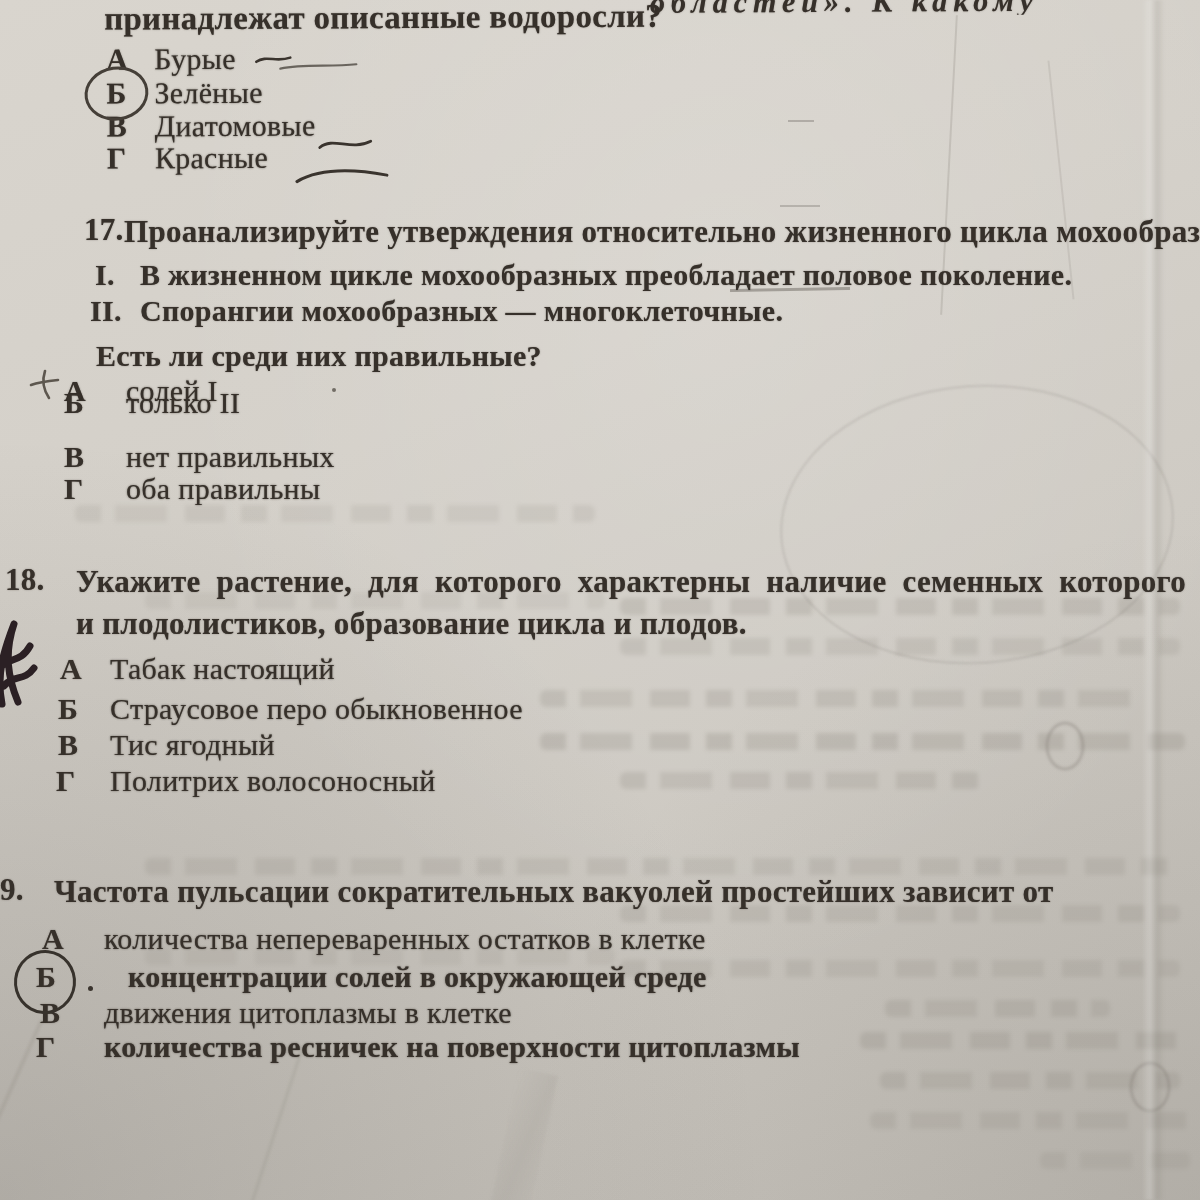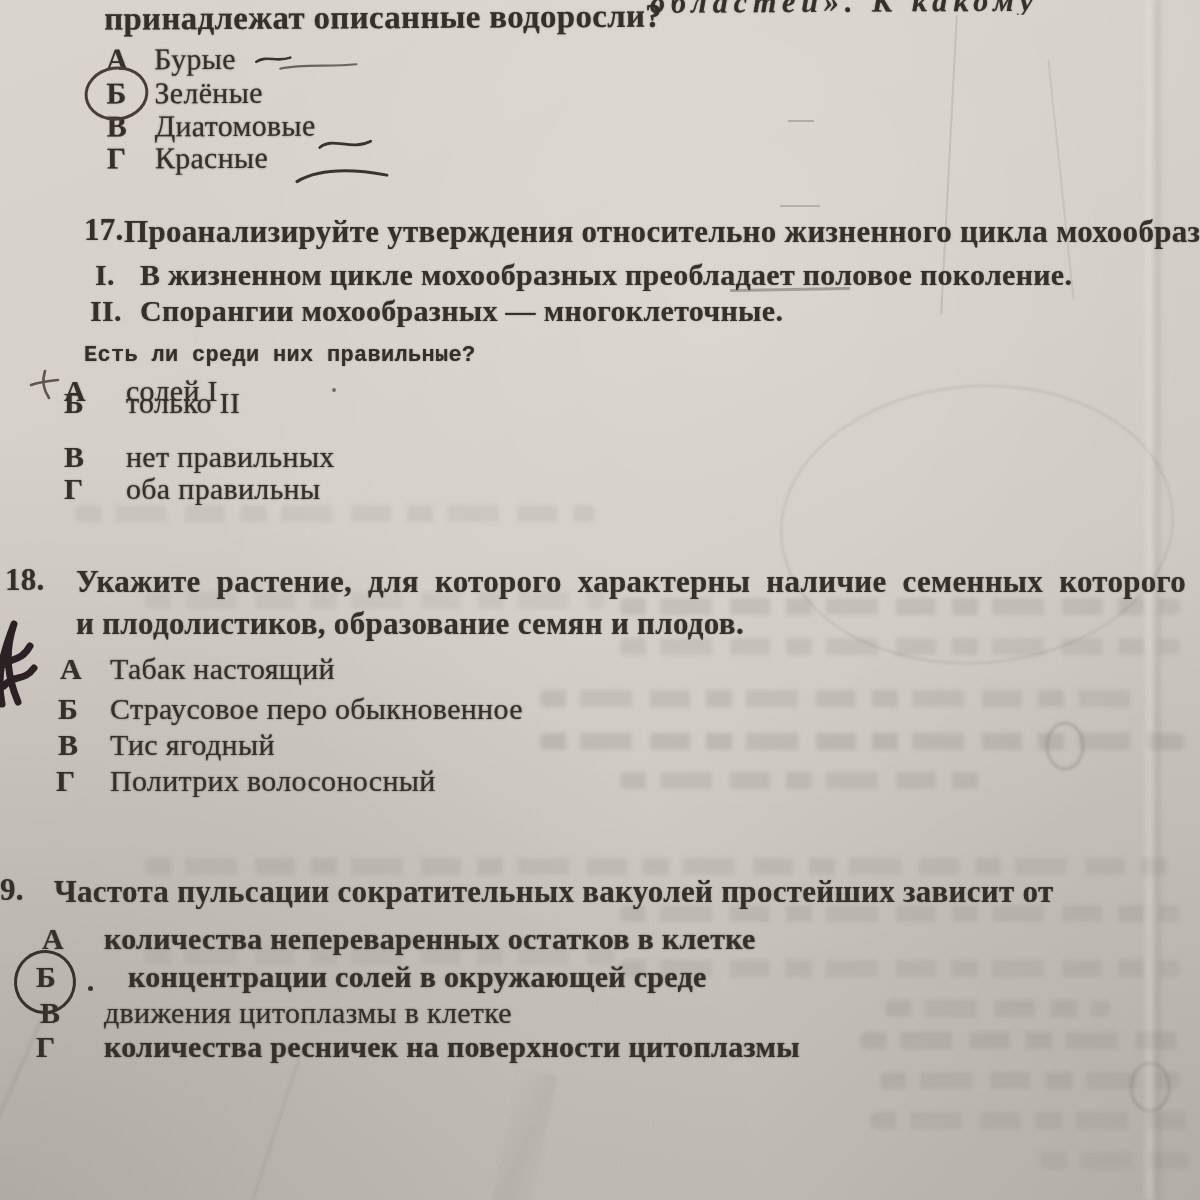--- a/index.html
+++ b/index.html
@@ -109,21 +109,21 @@
 
 <div class="abs" style="left:0;top:0;width:1200px;">
   <span class="abs ink qnum" style="left:84px;top:212px;">17.</span>
   <span class="abs ink stem" style="left:124px;top:212px;white-space:nowrap;">Проанализируйте утверждения относительно жизненного цикла мохообразных.</span>
 
   <span class="abs ink statement" style="left:95px;top:258px;">I.</span>
   <span class="abs ink statement" style="left:140px;top:258px;white-space:nowrap;">В жизненном цикле мохообразных преобладает половое поколение.</span>
   <span class="abs ink statement" style="left:90px;top:294px;">II.</span>
   <span class="abs ink statement" style="left:140px;top:294px;white-space:nowrap;">Спорангии мохообразных —  многоклеточные.</span>
 
-  <span class="abs ink stem" style="left:84px;top:336px;font-size:22px;font-family:Liberation Mono, monospace;">Есть ли среди них правильные?</span>
+  <span class="abs ink stem" style="left:96px;top:336px;font-size:30px;">Есть ли среди них правильные?</span>
 
   <div class="row" style="left:64px;top:374px;">
     <span class="ink opt-letter" style="width:58px;">А</span>
     <span class="ink opt-text">солей I</span>
   </div>
   <div class="row" style="left:64px;top:386px;">
     <span class="ink opt-letter" style="width:58px;">Б</span>
     <span class="ink opt-text">только II</span>
   </div>
   <div class="row" style="left:64px;top:440px;">
@@ -138,21 +138,21 @@
   <svg class="abs" style="left:28px;top:368px;" width="34" height="34" viewBox="0 0 34 34">
     <path class="pencil" stroke-width="2.6" d="M3,17 C11,14 20,13 30,12"></path>
     <path class="pencil" stroke-width="2.6" d="M17,3 C14,12 15,21 21,30"></path>
   </svg>
   <div class="abs" style="left:332px;top:388px;width:4px;height:4px;border-radius:50%;background:rgba(70,64,57,0.7);"></div>
 </div>
 
 <div class="abs" style="left:0;top:0;width:1200px;">
   <span class="abs ink qnum" style="left:5px;top:562px;">18.</span>
   <div class="abs ink stem" style="left:76px;top:562px;width:1110px;text-align:justify;text-align-last:justify;">Укажите растение, для которого характерны наличие семенных которого</div>
-  <div class="abs ink stem" style="left:76px;top:604px;white-space:nowrap;">и плодолистиков, образование семян и плодов.</div>
+  <div class="abs ink stem" style="left:76px;top:604px;white-space:nowrap;">и плодолистиков, образование цикла и плодов.</div>
 
   <div class="row" style="left:60px;top:652px;">
     <span class="ink opt-letter" style="width:46px;">А</span>
     <span class="ink opt-text">Табак настоящий</span>
   </div>
   <div class="row" style="left:58px;top:692px;">
     <span class="ink opt-letter" style="width:48px;">Б</span>
     <span class="ink opt-text">Страусовое перо обыкновенное</span>
   </div>
   <div class="row" style="left:58px;top:728px;">
@@ -168,21 +168,21 @@
     <path fill="none" stroke="#2b2024" stroke-width="7" stroke-linecap="round" d="M8,92 C2,62 10,38 20,12 M20,12 C10,42 14,66 24,90 M4,58 C14,44 26,52 36,34 M10,74 C20,62 30,70 40,56"></path>
   </svg>
 </div>
 
 <div class="abs" style="left:0;top:0;width:1200px;">
   <span class="abs ink qnum" style="left:0px;top:872px;">9.</span>
   <span class="abs ink stem" style="left:54px;top:872px;white-space:nowrap;">Частота пульсации сократительных вакуолей простейших зависит от</span>
 
   <div class="row" style="left:42px;top:922px;">
     <span class="ink opt-letter" style="width:58px;">А</span>
-    <span class="ink opt-text" style="font-weight:700;">количества непереваренных остатков в клетке</span>
+    <span class="ink opt-text" style="font-weight:400;">количества непереваренных остатков в клетке</span>
   </div>
   <div class="row" style="left:36px;top:960px;">
     <span class="ink opt-letter" style="width:60px;">Б</span>
     <span class="ink opt-text" style="font-weight:700;margin-left:28px;">концентрации солей в окружающей среде</span>
   </div>
   <div class="row" style="left:40px;top:996px;">
     <span class="ink opt-letter" style="width:60px;">В</span>
     <span class="ink opt-text" style="font-weight:400;">движения цитоплазмы в клетке</span>
   </div>
   <div class="row" style="left:36px;top:1030px;">

